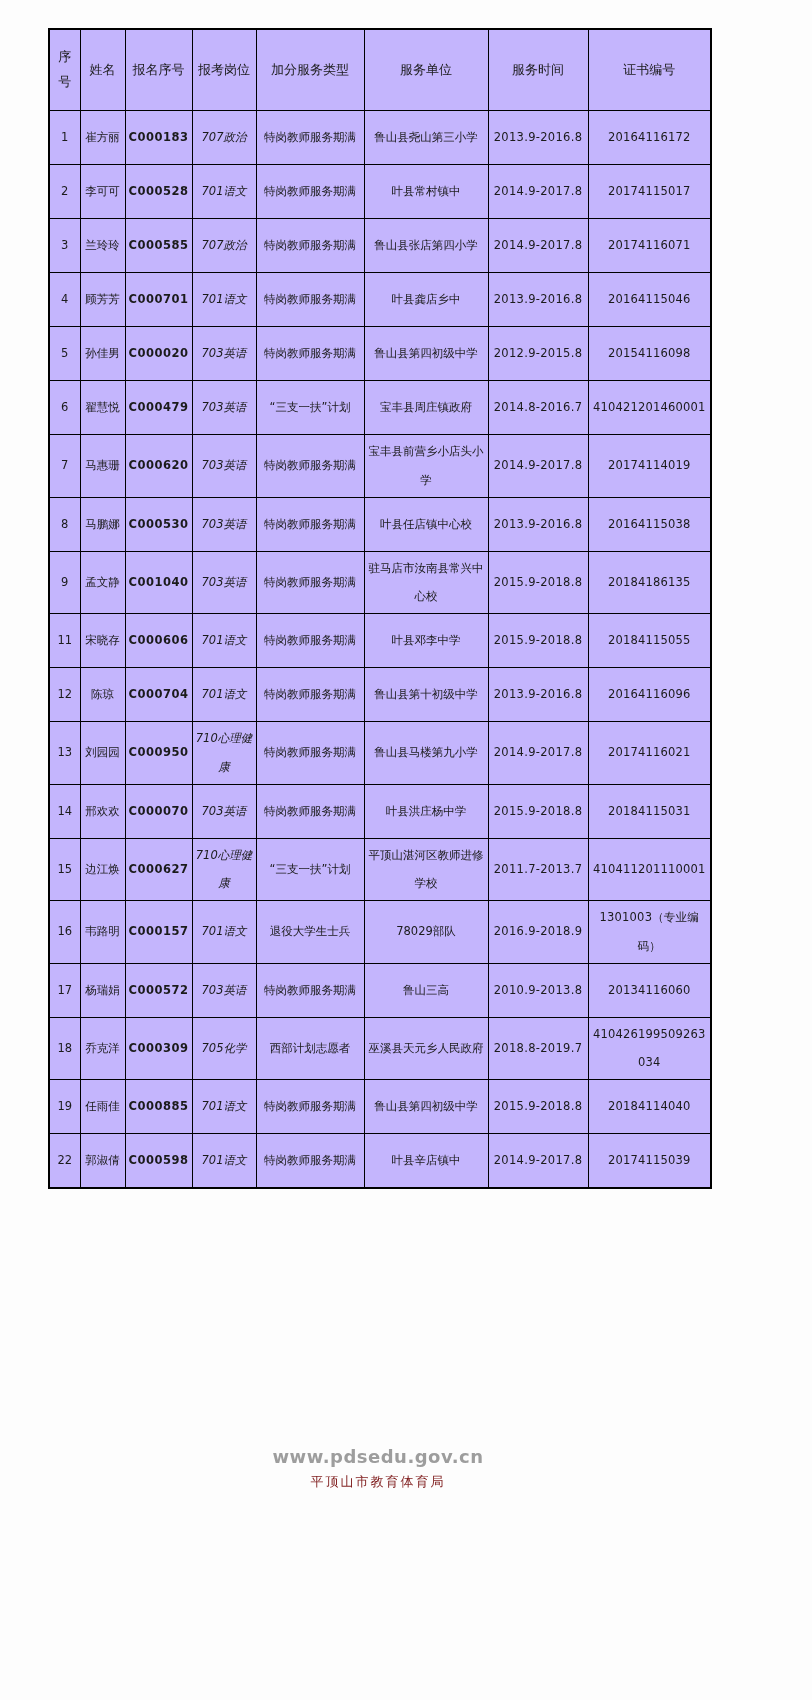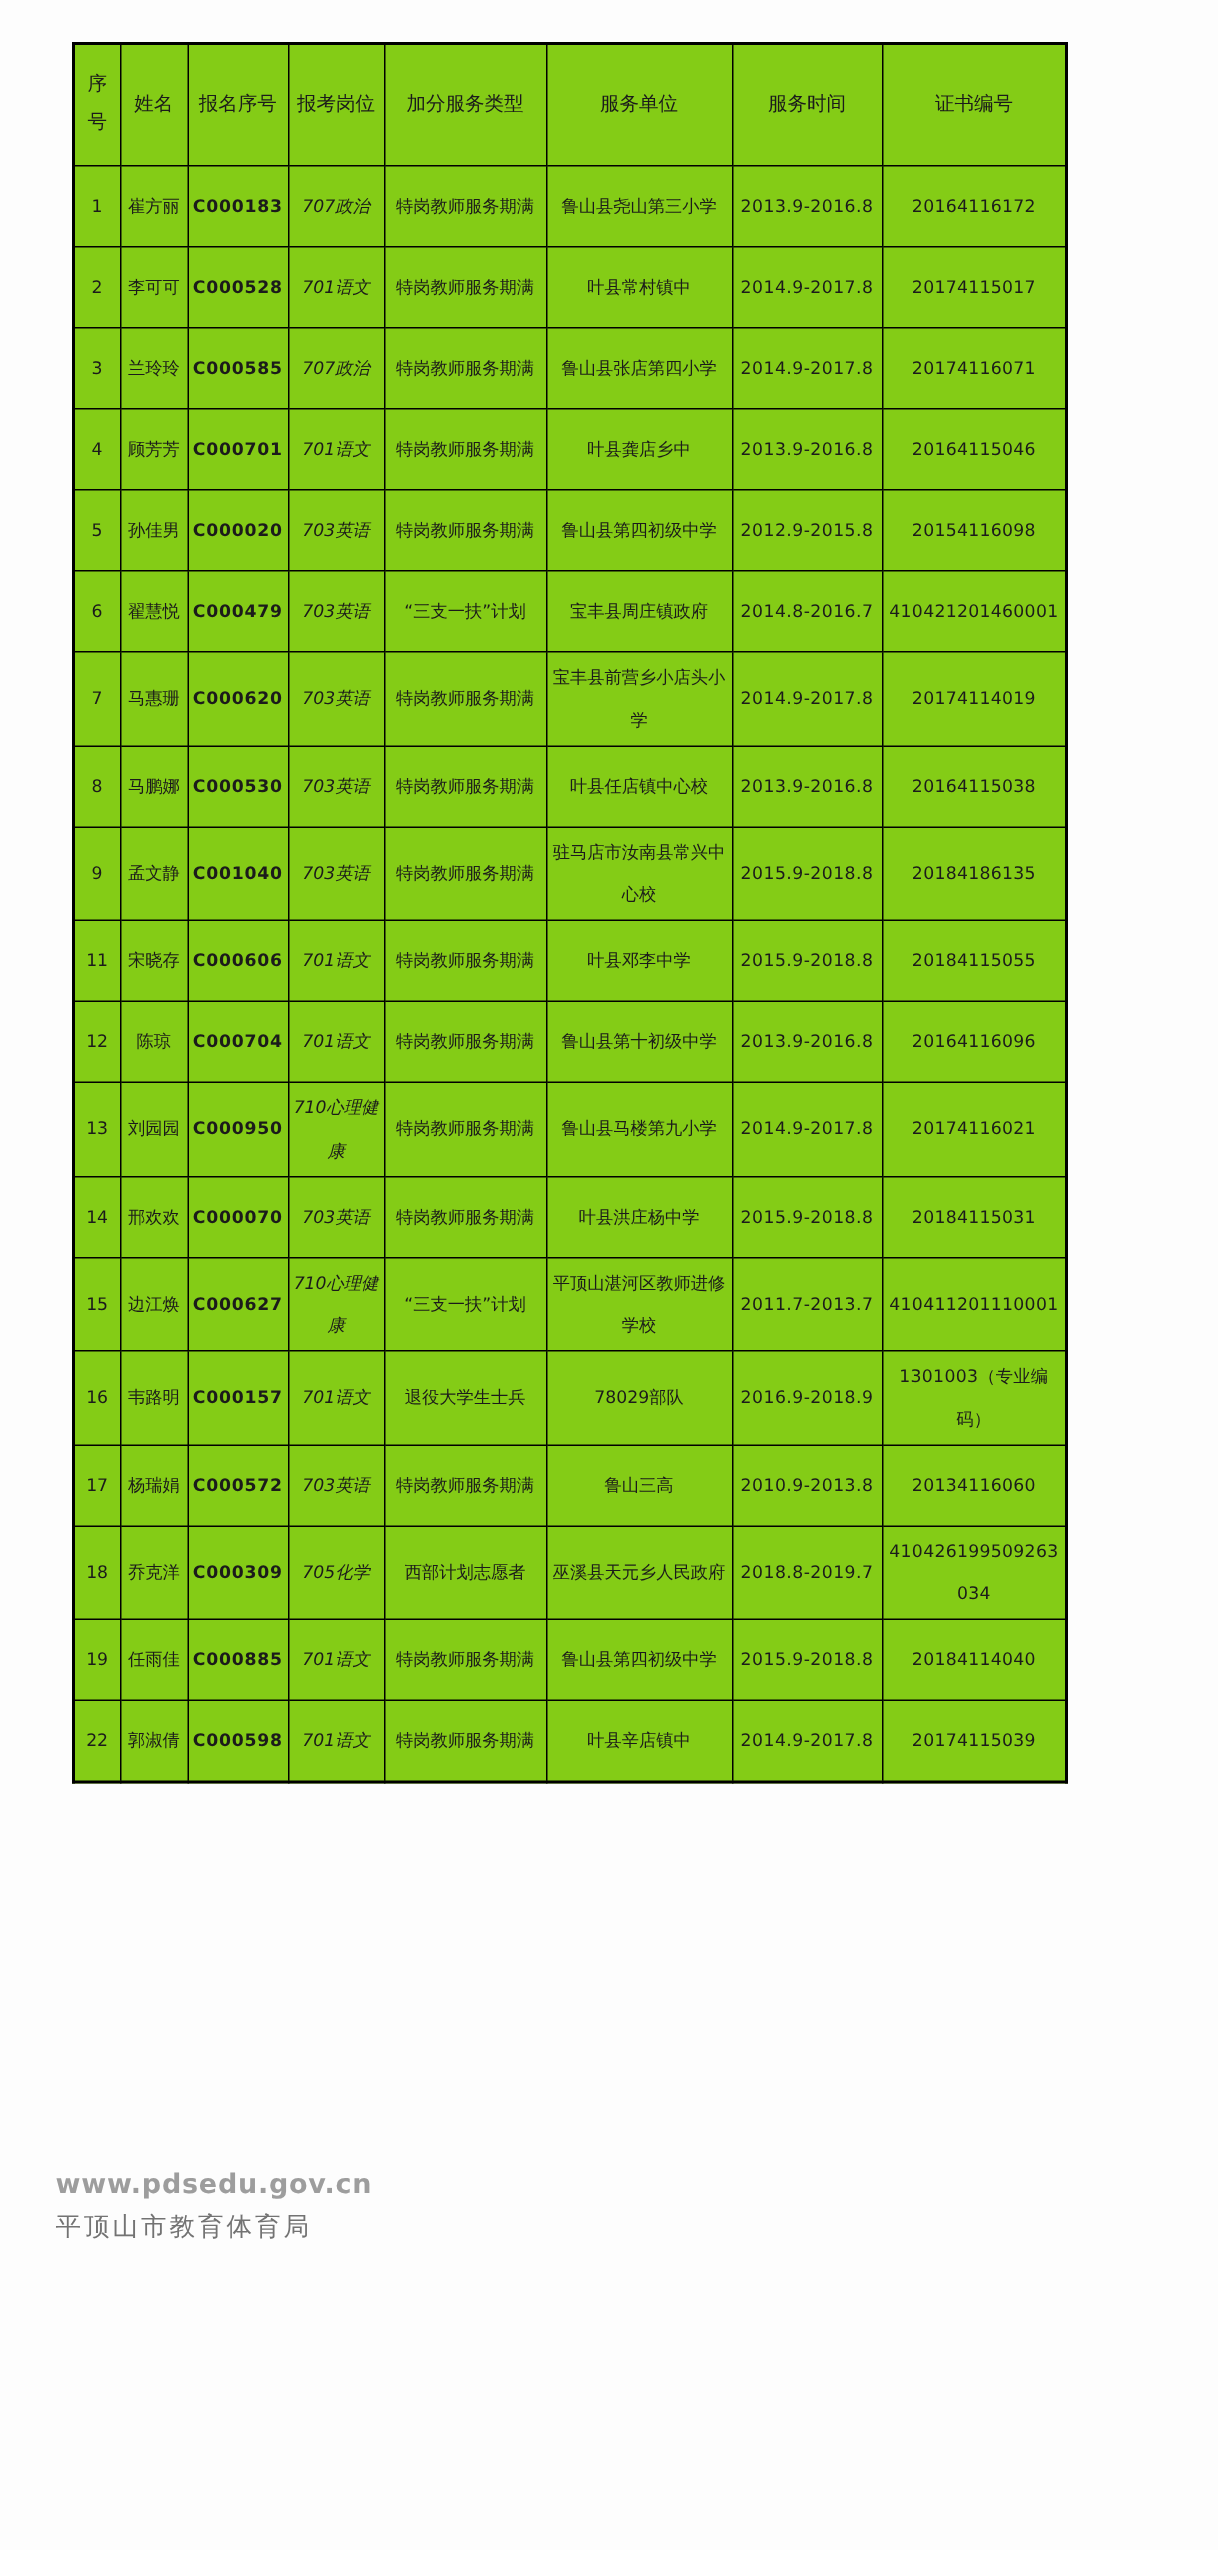--- a/index.html
+++ b/index.html
@@ -17,21 +17,21 @@
   .table-wrap {
     position: absolute;
     left: 48px;
     top: 28px;
     width: 662px;
   }
   table.roster {
     border-collapse: collapse;
     table-layout: fixed;
     width: 662px;
-    background: #84cc16;
+    background: #c4b5fd;
     border: 2px solid #000;
   }
   table.roster th,
   table.roster td {
     border: 1px solid #000;
     text-align: center;
     vertical-align: middle;
     padding: 2px 3px;
     word-break: break-all;
     overflow-wrap: break-word;
@@ -57,35 +57,35 @@
   .col-name { width: 45px; }
   .col-reg  { width: 67px; }
   .col-pos  { width: 64px; }
   .col-type { width: 108px; }
   .col-unit { width: 124px; }
   .col-time { width: 100px; }
   .col-cert { width: 123px; }
 
   .footer {
     position: absolute;
-    left: 37px;
+    left: 48px;
     top: 1446px;
     width: 660px;
-    text-align: left;
+    text-align: center;
   }
   .footer .site {
     font-size: 18px;
     font-weight: bold;
     color: #9d9d9d;
     letter-spacing: 0.5px;
   }
   .footer .org {
     margin-top: 6px;
-    font-size: 17px;
-    color: #737373;
+    font-size: 13px;
+    color: #7f1d1d;
     letter-spacing: 2px;
   }
 </style>
 </head>
 <body>
 
 <div class="table-wrap">
   <table class="roster">
     <colgroup>
       <col class="col-no">

